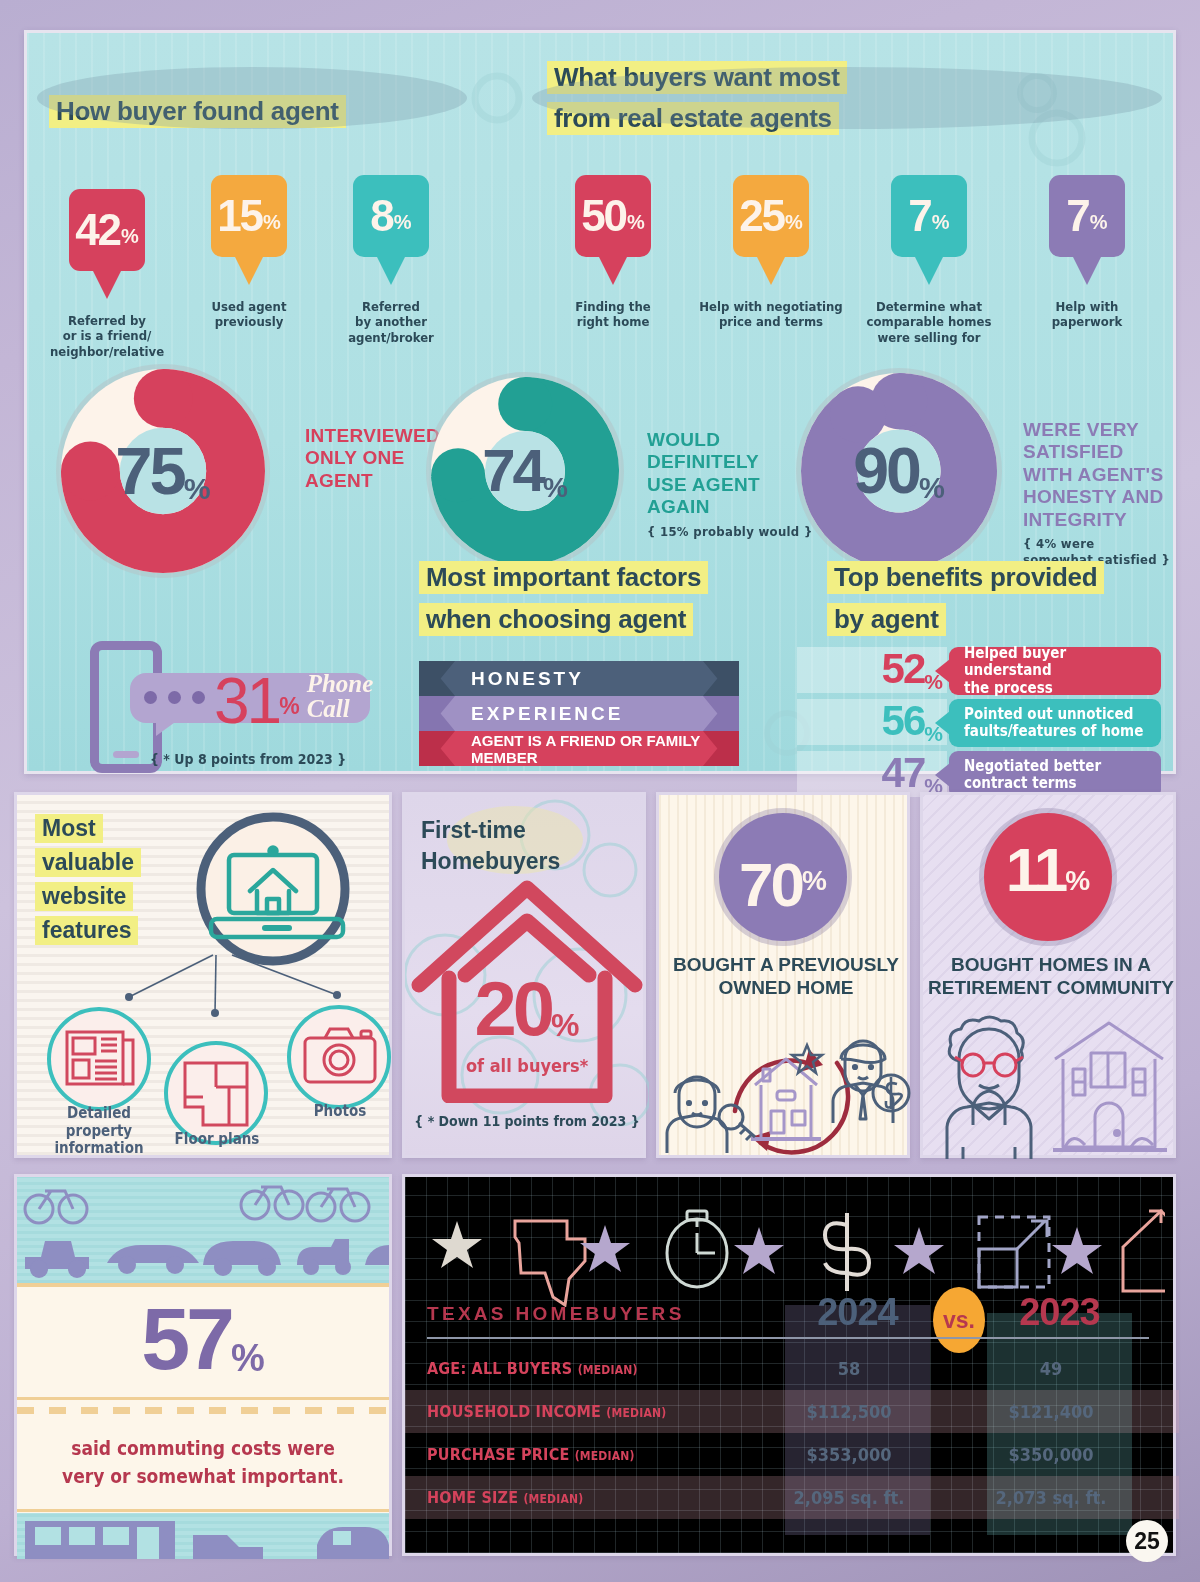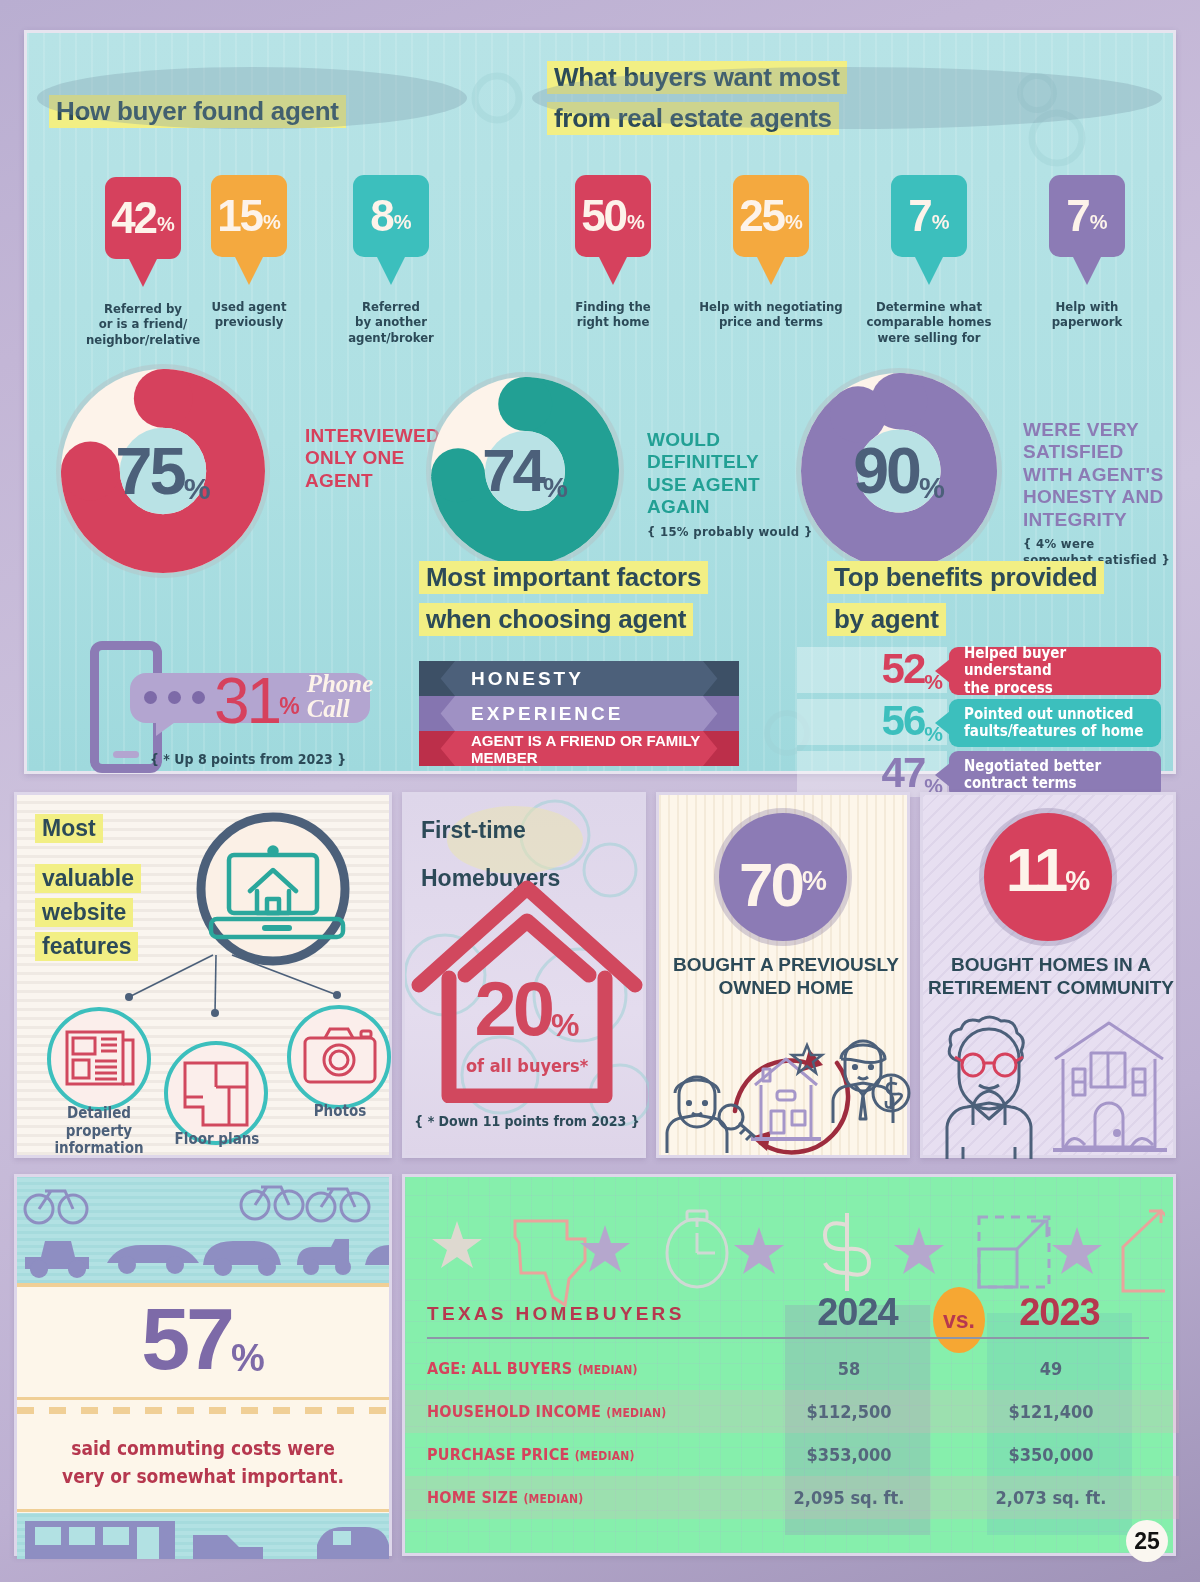--- a/index.html
+++ b/index.html
@@ -111,21 +111,21 @@
     <div class="sect-title"><span class="hl">How buyer found agent</span></div>
   </div>
 
   <div style="position:absolute;left:520px;top:26px;">
     <div class="sect-title"><span class="hl">What buyers want most</span></div>
     <div class="sect-title" style="margin-top:4px"><span class="hl">from real estate agents</span></div>
   </div>
 
   <div class="pin-band" style="left:10px;width:430px;"></div>
   <div id="pins-left">
-        <div class="pin" style="left: 42px; top: 144px; margin-left: 36px;">
+        <div class="pin" style="left: 42px; top: 156px;">
           <div class="pin-box" style="background:#d6415d;color:#d6415d">
             <span class="pin-num">42</span>
             <span class="pin-pct">%</span>
           </div>
           <div class="pin-lbl">Referred by<br>or is a friend/<br>neighbor/relative</div>
         </div>
         <div class="pin" style="left: 184px; top: 142px;">
           <div class="pin-box" style="background:#f4a93f;color:#f4a93f">
             <span class="pin-num">15</span>
             <span class="pin-pct">%</span>
@@ -285,21 +285,21 @@
             <span>Negotiated better<br>contract terms</span>
           </div>
         </div>
       </div>
 </div>
 
 <div class="card" style="left:0px;top:784px;width:378px;height:366px;
      background:repeating-linear-gradient(0deg,#efe9e3 0 3px,#faf5ef 3px 9px);">
   <div style="position:absolute;left:18px;top:18px;width:165px;">
     <div class="card-title"><span class="hl">Most</span></div>
-    <div class="card-title" style="margin-top:19px"><span class="hl">valuable</span></div>
+    <div class="card-title" style="margin-top:3px"><span class="hl">valuable</span></div>
     <div class="card-title" style="margin-top:3px"><span class="hl">website</span></div>
     <div class="card-title" style="margin-top:3px"><span class="hl">features</span></div>
   </div>
 
   <svg style="position:absolute;left:0;top:0;width:378px;height:366px;">
 
     <polyline points="196,160 112,202" fill="none" stroke="#4c607a" stroke-width="1.6"></polyline>
     <polyline points="199,160 198,218" fill="none" stroke="#4c607a" stroke-width="1.6"></polyline>
     <polyline points="215,160 320,200" fill="none" stroke="#4c607a" stroke-width="1.6"></polyline>
     <circle cx="112" cy="202" r="4" fill="#4c607a"></circle>
@@ -365,21 +365,21 @@
     <circle cx="150" cy="40" r="34" fill="none" stroke="#9fd2d6" stroke-width="3"></circle>
     <circle cx="205" cy="75" r="26" fill="none" stroke="#9fd2d6" stroke-width="3"></circle>
     <circle cx="40" cy="180" r="40" fill="none" stroke="#9fd2d6" stroke-width="3"></circle>
     <circle cx="175" cy="200" r="46" fill="none" stroke="#9fd2d6" stroke-width="3"></circle>
     <circle cx="95" cy="280" r="38" fill="none" stroke="#9fd2d6" stroke-width="3"></circle>
     <circle cx="215" cy="300" r="30" fill="none" stroke="#9fd2d6" stroke-width="3"></circle>
     <ellipse cx="110" cy="45" rx="68" ry="34" fill="#f2ef84" opacity=".55"></ellipse>
   </svg>
   <div style="position:absolute;left:16px;top:20px;">
     <div class="card-title">First-time</div>
-    <div class="card-title" style="margin-top:17px">Homebuyers</div>
+    <div class="card-title" style="margin-top:0">Homebuyers</div>
   </div>
   <svg style="position:absolute;left:0;top:78px;width:244px;height:230px;">
     <g stroke="#d1485e" stroke-width="15" fill="none" stroke-linecap="round" stroke-linejoin="round">
       <polyline points="14,112 122,15 230,112"></polyline>
       <polyline points="60,102 122,48 184,102"></polyline>
       <path d="M44 105 v118 h156 v-118"></path>
     </g>
   </svg>
   <div style="position:absolute;left:0;top:176px;width:244px;display:flex;align-items:flex-start;justify-content:center;">
     <span style="font-size:76px;font-weight:bold;color:#d1485e;line-height:1;letter-spacing:-4px;">20</span>
@@ -553,21 +553,21 @@
         <path d="M176 22 h34 l12 12 h16 v14 h-62 z"></path>
         <rect x="176" y="34" width="70" height="14"></rect>
         <path d="M300 32 q6 -18 26 -18 h22 q20 0 24 18 v16 h-72 z"></path>
         <rect x="316" y="18" width="18" height="14" fill="#b2e1e3"></rect>
       </g>
     </svg>
   </div>
 </div>
 
 <div class="card" style="left:388px;top:1166px;width:774px;height:382px;
-     background:#86efac;">
+     background:#000000;">
 
   <div style="position:absolute;inset:0;background:
         repeating-linear-gradient(0deg,rgba(160,190,200,.20) 0 1px,transparent 1px 21px),
         repeating-linear-gradient(90deg,rgba(160,190,200,.20) 0 1px,transparent 1px 21px);"></div>
 
   <svg style="position:absolute;left:14px;top:14px;width:746px;height:116px;">
     <g fill="#ded9d0">
       <polygon points="38,30 44,48 63,48 48,59 54,77 38,66 22,77 28,59 13,48 32,48"></polygon>
     </g>
     <g fill="none" stroke="#e9a49c" stroke-width="3">

